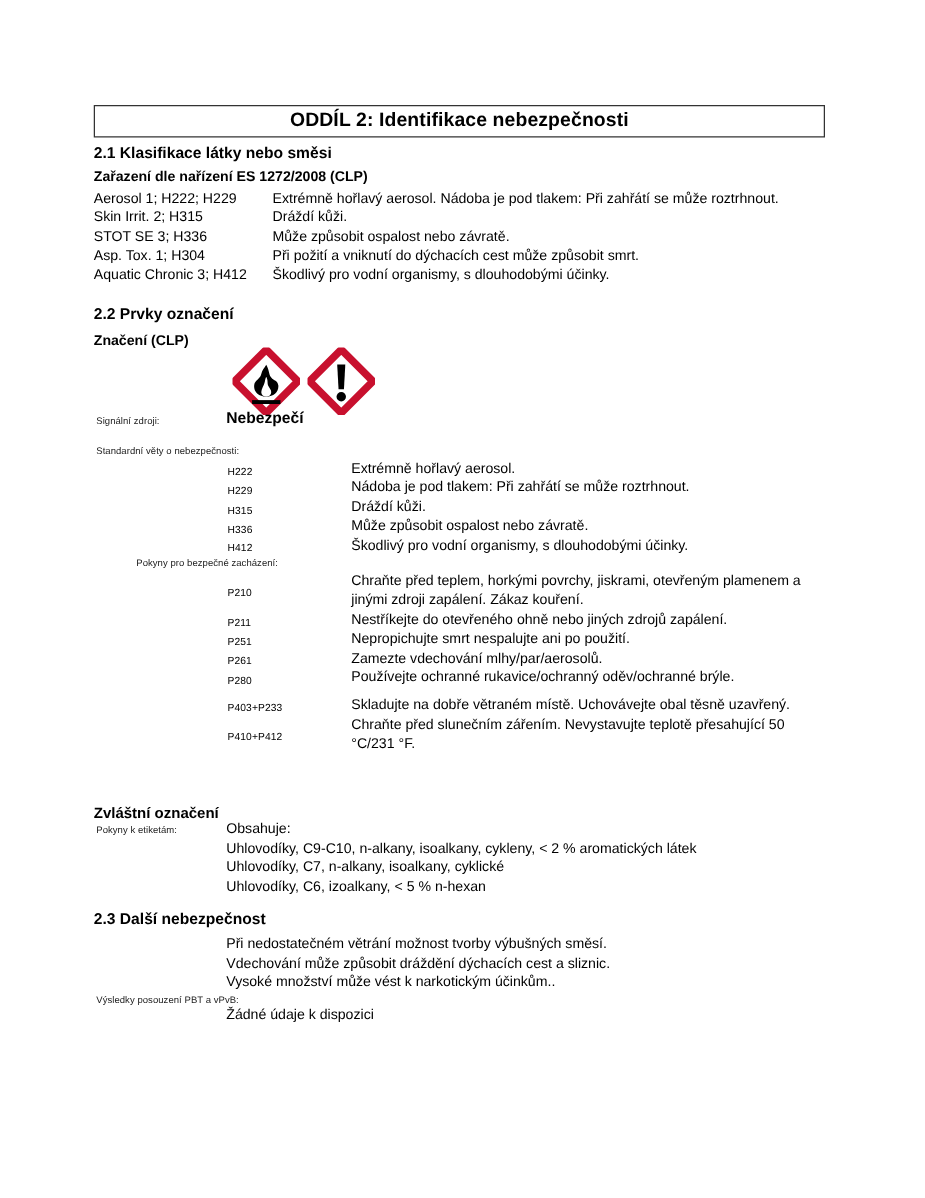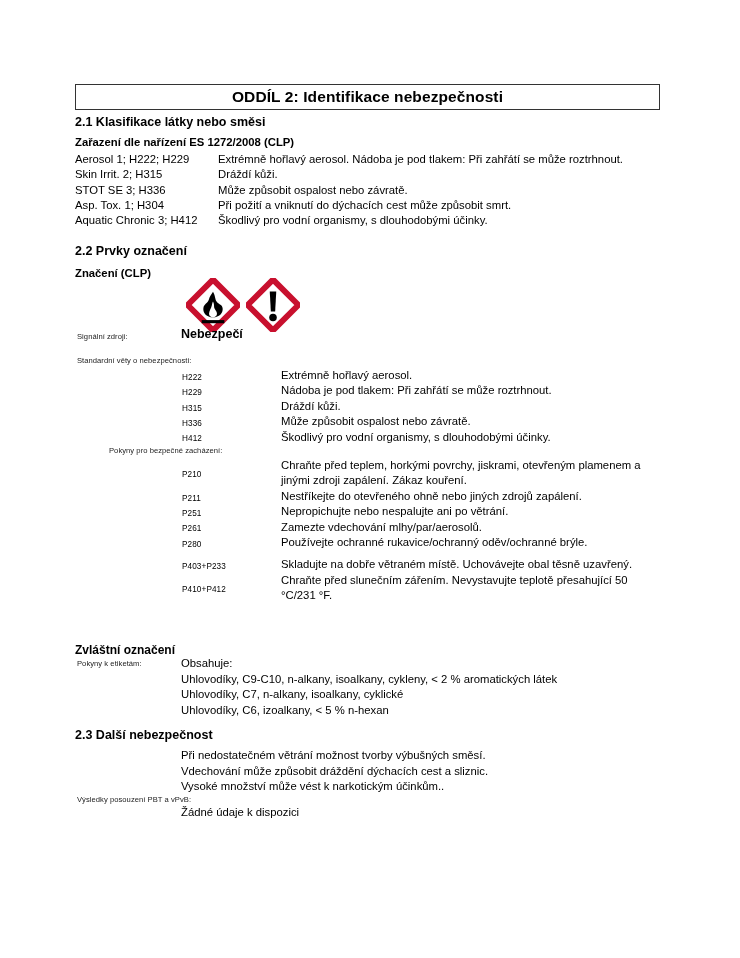--- a/index.html
+++ b/index.html
@@ -235,21 +235,21 @@
       <div class="stmt-row">
         <div class="stmt-code">P210</div>
         <div class="stmt-text">Chraňte před teplem, horkými povrchy, jiskrami, otevřeným plamenem a jinými zdroji zapálení. Zákaz kouření.</div>
       </div>
       <div class="stmt-row">
         <div class="stmt-code">P211</div>
         <div class="stmt-text">Nestříkejte do otevřeného ohně nebo jiných zdrojů zapálení.</div>
       </div>
       <div class="stmt-row">
         <div class="stmt-code">P251</div>
-        <div class="stmt-text">Nepropichujte nebo nespalujte ani po větrání.</div>
+        <div class="stmt-text">Nepropichujte smrt nespalujte ani po použití.</div>
       </div>
       <div class="stmt-row">
         <div class="stmt-code">P261</div>
         <div class="stmt-text">Zamezte vdechování mlhy/par/aerosolů.</div>
       </div>
       <div class="stmt-row">
         <div class="stmt-code">P280</div>
         <div class="stmt-text">Používejte ochranné rukavice/ochranný oděv/ochranné brýle.</div>
       </div>
       <div class="stmt-row gap">

